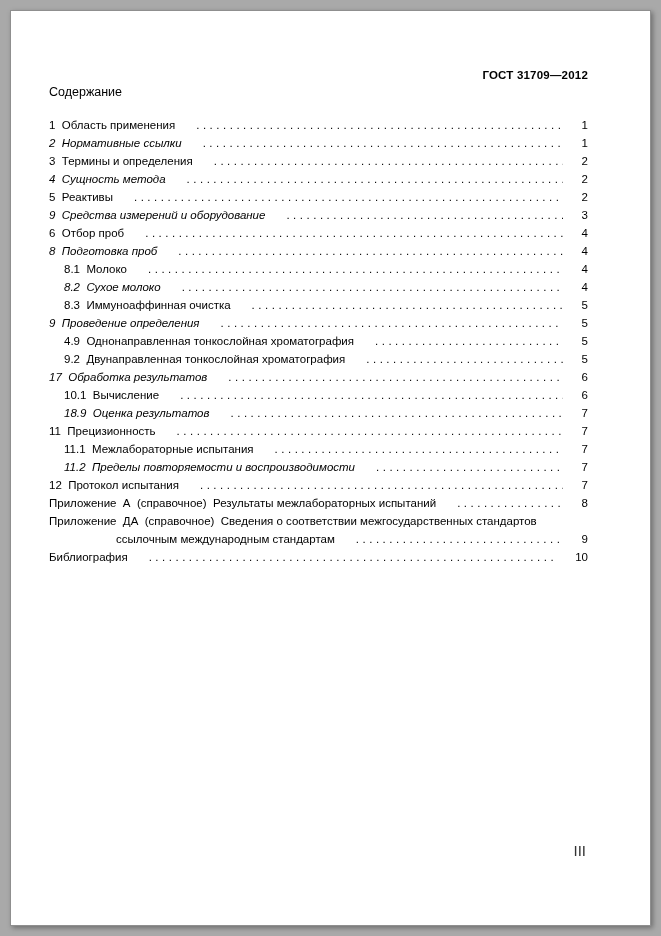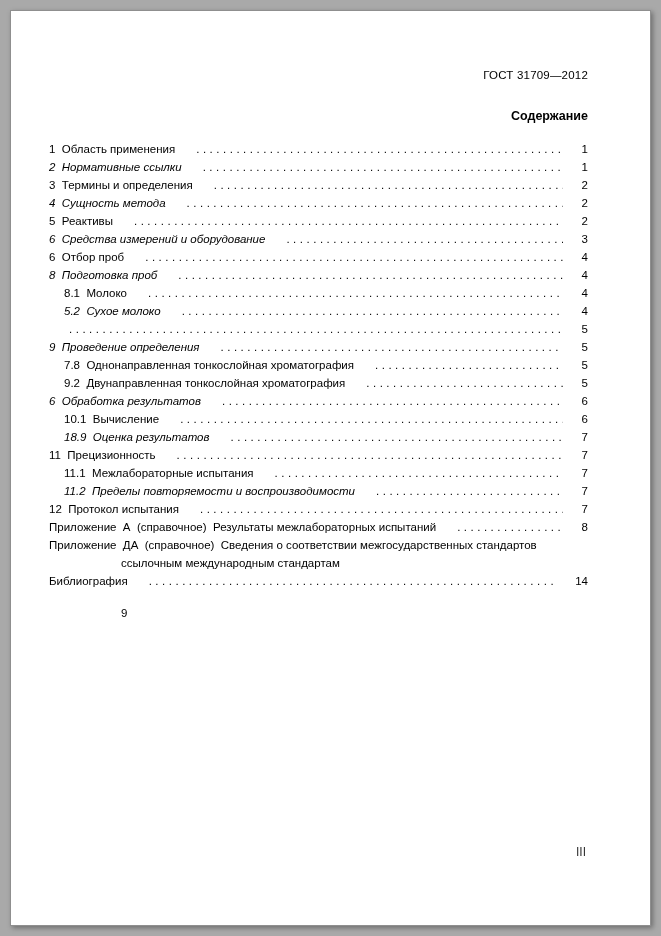--- a/index.html
+++ b/index.html
@@ -19,62 +19,62 @@
     height: 916px;
     background: #ffffff;
     border: 1px solid #8f8f8f;
     box-shadow: 2px 2px 5px rgba(0,0,0,0.35);
     box-sizing: border-box;
     padding: 58px 62px 0 38px;
     color: #000;
   }
   .doc-header {
     text-align: right;
-    font-weight: normal;
+    font-weight: bold;
     font-size: 11.5px;
     letter-spacing: 0.2px;
   }
   .doc-title {
-    text-align: right;
-    font-weight: bold;
+    text-align: left;
+    font-weight: normal;
     font-size: 12.5px;
-    margin-top: 28px;
+    margin-top: 4px;
     margin-bottom: 17px;
   }
   .toc { font-size: 11.5px; }
   .toc-row {
     display: flex;
     align-items: baseline;
     line-height: 18px;
     height: 18px;
     white-space: nowrap;
     gap: 16px;
   }
   .toc-row.lvl1 { padding-left: 15px; }
-  .toc-row.lvl2 { padding-left: 67px; flex-direction: column; }
+  .toc-row.lvl2 { padding-left: 67px; }
   .lbl { white-space: pre; }
   .lbl.it { font-style: italic; }
   .leader {
     flex: 1 1 auto;
     overflow: hidden;
     white-space: nowrap;
     letter-spacing: 3.5px;
     margin-left: 5px;
     margin-right: 3px;
     font-size: 11.5px;
   }
   .pg {
     flex: 0 0 auto;
     white-space: nowrap;
   }
   .doc-footer {
     position: absolute;
     right: 64px;
     bottom: 66px;
-    font-size: 12px;
+    font-size: 15px;
     color: #333;
   }
 </style>
 </head>
 <body>
 
 <div class="page">
   <div class="doc-header">ГОСТ  31709—2012</div>
 
   <div class="doc-title">Содержание</div>
@@ -99,65 +99,66 @@
         <span class="lbl it">4  Сущность метода</span>
         <span class="leader">............................................................................................................................................................................................................................................................................................................</span>
         <span class="pg">2</span>
       </div>
       <div class="toc-row">
         <span class="lbl">5  Реактивы</span>
         <span class="leader">............................................................................................................................................................................................................................................................................................................</span>
         <span class="pg">2</span>
       </div>
       <div class="toc-row">
-        <span class="lbl it">6  Средства измерений и оборудование</span>
+        <span class="lbl it">9  Средства измерений и оборудование</span>
         <span class="leader">............................................................................................................................................................................................................................................................................................................</span>
         <span class="pg">3</span>
       </div>
       <div class="toc-row">
         <span class="lbl">6  Отбор проб</span>
         <span class="leader">............................................................................................................................................................................................................................................................................................................</span>
         <span class="pg">4</span>
       </div>
       <div class="toc-row">
         <span class="lbl it">8  Подготовка проб</span>
         <span class="leader">............................................................................................................................................................................................................................................................................................................</span>
         <span class="pg">4</span>
       </div>
       <div class="toc-row lvl1">
         <span class="lbl">8.1  Молоко</span>
         <span class="leader">............................................................................................................................................................................................................................................................................................................</span>
         <span class="pg">4</span>
       </div>
       <div class="toc-row lvl1">
-        <span class="lbl it">5.2  Сухое молоко</span>
-        <span class="leader">............................................................................................................................................................................................................................................................................................................</span>
-        <span class="pg">4</span>
-      </div>
-      <div class="toc-row lvl1">
+        <span class="lbl it">8.2  Сухое молоко</span>
+        <span class="leader">............................................................................................................................................................................................................................................................................................................</span>
+        <span class="pg">4</span>
+      </div>
+      <div class="toc-row lvl1">
+        <span class="lbl">8.3  Иммуноаффинная очистка</span>
         <span class="leader">............................................................................................................................................................................................................................................................................................................</span>
         <span class="pg">5</span>
       </div>
       <div class="toc-row">
         <span class="lbl it">9  Проведение определения</span>
         <span class="leader">............................................................................................................................................................................................................................................................................................................</span>
         <span class="pg">5</span>
       </div>
       <div class="toc-row lvl1">
-        <span class="lbl">7.8  Однонаправленная тонкослойная хроматография</span>
+        <span class="lbl">4.9  Однонаправленная тонкослойная хроматография</span>
         <span class="leader">............................................................................................................................................................................................................................................................................................................</span>
         <span class="pg">5</span>
       </div>
       <div class="toc-row lvl1">
         <span class="lbl">9.2  Двунаправленная тонкослойная хроматография</span>
         <span class="leader">............................................................................................................................................................................................................................................................................................................</span>
         <span class="pg">5</span>
       </div>
       <div class="toc-row">
-        <span class="lbl it">6  Обработка результатов</span>
+        <span class="lbl it">17  Обработка результатов</span>
         <span class="leader">............................................................................................................................................................................................................................................................................................................</span>
         <span class="pg">6</span>
       </div>
       <div class="toc-row lvl1">
         <span class="lbl">10.1  Вычисление</span>
         <span class="leader">............................................................................................................................................................................................................................................................................................................</span>
         <span class="pg">6</span>
       </div>
       <div class="toc-row lvl1">
         <span class="lbl it">18.9  Оценка результатов</span>
@@ -193,18 +194,18 @@
         <span class="lbl">Приложение  ДА  (справочное)  Сведения о соответствии межгосударственных стандартов</span>
       </div>
       <div class="toc-row lvl2">
         <span class="lbl">ссылочным международным стандартам</span>
         <span class="leader">............................................................................................................................................................................................................................................................................................................</span>
         <span class="pg">9</span>
       </div>
       <div class="toc-row">
         <span class="lbl">Библиография</span>
         <span class="leader">............................................................................................................................................................................................................................................................................................................</span>
-        <span class="pg">14</span>
+        <span class="pg">10</span>
       </div>
     </div>
 
   <div class="doc-footer">III</div>
 </div>
 
 </body></html>

